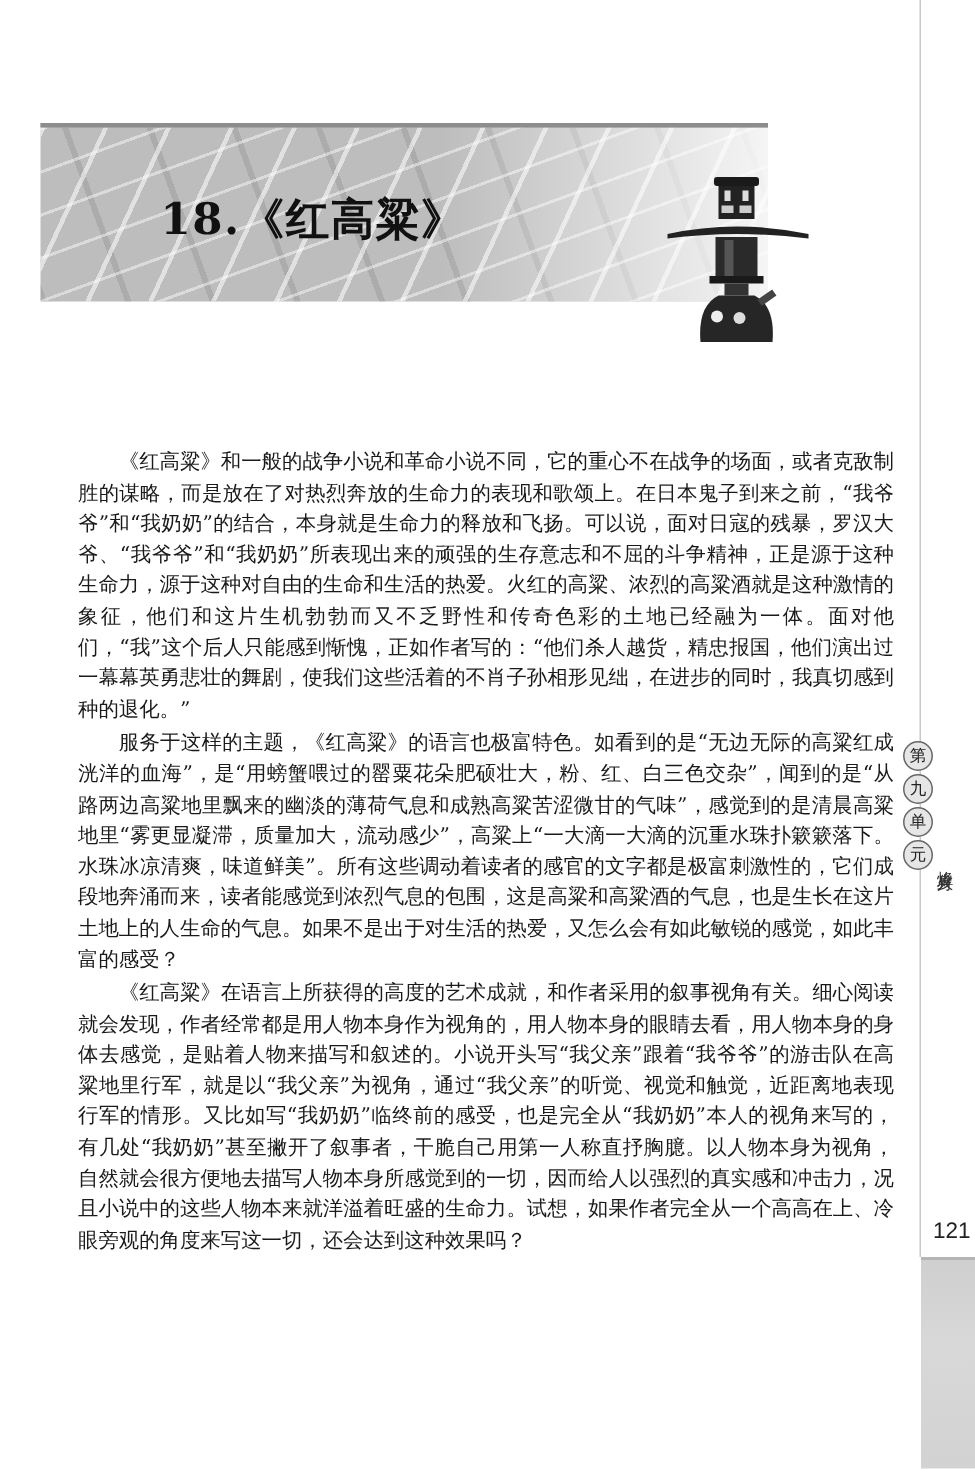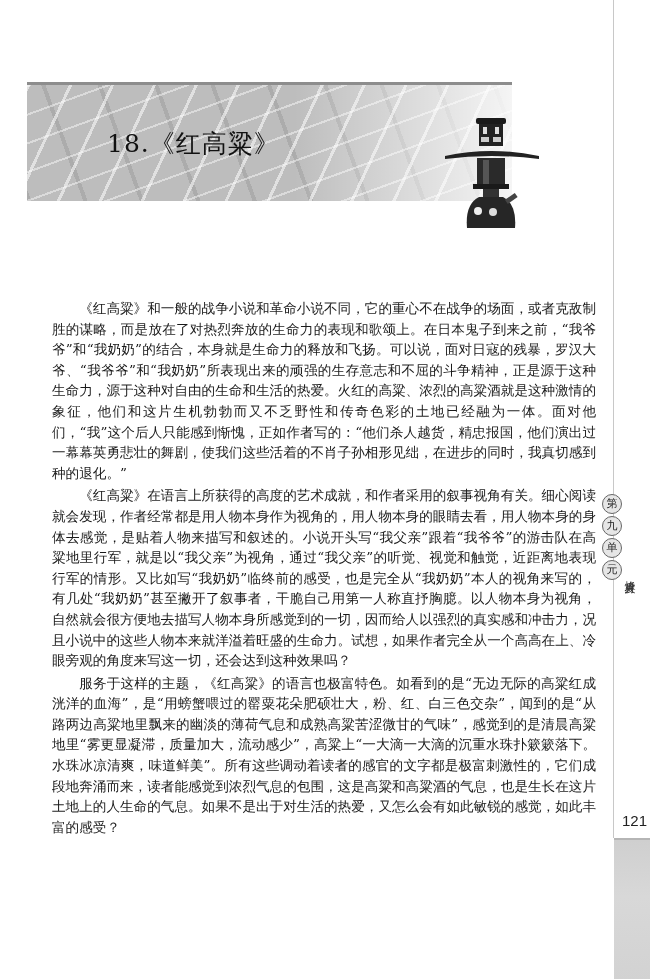--- a/index.html
+++ b/index.html
@@ -14,21 +14,21 @@
     background:
       linear-gradient(90deg, rgba(255,255,255,0) 0%, rgba(255,255,255,0) 55%, rgba(255,255,255,0.85) 100%),
       repeating-linear-gradient(115deg, rgba(255,255,255,0.55) 0 3px, rgba(0,0,0,0) 3px 38px),
       repeating-linear-gradient(160deg, rgba(255,255,255,0.45) 0 2px, rgba(0,0,0,0) 2px 27px),
       repeating-linear-gradient(70deg, rgba(120,120,120,0.25) 0 4px, rgba(0,0,0,0) 4px 53px),
       #bdbdbd;
     border-top: 3px solid #8d8d8d;
   }
   .chapter-title {
     position: absolute; left: 107px; top: 127px;
-    font-size: 25px; font-weight: normal; color: #111; letter-spacing: 1px;
+    font-size: 29px; font-weight: bold; color: #111; letter-spacing: 1px;
     white-space: nowrap;
   }
   .lamp { position: absolute; left: 443px; top: 116px; width: 100px; height: 115px; }
   .body-text {
     position: absolute; left: 50px; top: 296px; width: 548px;
     font-size: 13.6px; line-height: 20.6px; text-align: justify;
   }
   .body-text p { margin: 2px; text-indent: 2em; }
   .side-rule {
     position: absolute; left: 613px; top: 0; width: 1px; height: 838px; background: #c8c8c8;
@@ -73,22 +73,22 @@
   <rect x="30" y="68" width="36" height="5" fill="#1a1a1a"></rect>
   <rect x="40" y="73" width="16" height="8" fill="#333"></rect>
   <path d="M24 112 Q22 88 36 81 L60 81 Q74 88 72 112 Z" fill="#262626"></path>
   <ellipse cx="35" cy="95" rx="4" ry="4" fill="#eee"></ellipse>
   <ellipse cx="50" cy="96" rx="4" ry="4" fill="#ddd"></ellipse>
   <rect x="62" y="80" width="12" height="5" transform="rotate(-35 68 82)" fill="#444"></rect>
 </svg>
 
 <div class="body-text">
   <p>《红高粱》和一般的战争小说和革命小说不同，它的重心不在战争的场面，或者克敌制胜的谋略，而是放在了对热烈奔放的生命力的表现和歌颂上。在日本鬼子到来之前，“我爷爷”和“我奶奶”的结合，本身就是生命力的释放和飞扬。可以说，面对日寇的残暴，罗汉大爷、“我爷爷”和“我奶奶”所表现出来的顽强的生存意志和不屈的斗争精神，正是源于这种生命力，源于这种对自由的生命和生活的热爱。火红的高粱、浓烈的高粱酒就是这种激情的象征，他们和这片生机勃勃而又不乏野性和传奇色彩的土地已经融为一体。面对他们，“我”这个后人只能感到惭愧，正如作者写的：“他们杀人越货，精忠报国，他们演出过一幕幕英勇悲壮的舞剧，使我们这些活着的不肖子孙相形见绌，在进步的同时，我真切感到种的退化。”</p>
+  <p>服务于这样的主题，《红高粱》的语言也极富特色。如看到的是“无边无际的高粱红成洸洋的血海”，是“用螃蟹喂过的罂粟花朵肥硕壮大，粉、红、白三色交杂”，闻到的是“从路两边高粱地里飘来的幽淡的薄荷气息和成熟高粱苦涩微甘的气味”，感觉到的是清晨高粱地里“雾更显凝滞，质量加大，流动感少”，高粱上“一大滴一大滴的沉重水珠扑簌簌落下。水珠冰凉清爽，味道鲜美”。所有这些调动着读者的感官的文字都是极富刺激性的，它们成段地奔涌而来，读者能感觉到浓烈气息的包围，这是高粱和高粱酒的气息，也是生长在这片土地上的人生命的气息。如果不是出于对生活的热爱，又怎么会有如此敏锐的感觉，如此丰富的感受？</p>
   <p>《红高粱》在语言上所获得的高度的艺术成就，和作者采用的叙事视角有关。细心阅读就会发现，作者经常都是用人物本身作为视角的，用人物本身的眼睛去看，用人物本身的身体去感觉，是贴着人物来描写和叙述的。小说开头写“我父亲”跟着“我爷爷”的游击队在高粱地里行军，就是以“我父亲”为视角，通过“我父亲”的听觉、视觉和触觉，近距离地表现行军的情形。又比如写“我奶奶”临终前的感受，也是完全从“我奶奶”本人的视角来写的，有几处“我奶奶”甚至撇开了叙事者，干脆自己用第一人称直抒胸臆。以人物本身为视角，自然就会很方便地去描写人物本身所感觉到的一切，因而给人以强烈的真实感和冲击力，况且小说中的这些人物本来就洋溢着旺盛的生命力。试想，如果作者完全从一个高高在上、冷眼旁观的角度来写这一切，还会达到这种效果吗？</p>
-  <p>服务于这样的主题，《红高粱》的语言也极富特色。如看到的是“无边无际的高粱红成洸洋的血海”，是“用螃蟹喂过的罂粟花朵肥硕壮大，粉、红、白三色交杂”，闻到的是“从路两边高粱地里飘来的幽淡的薄荷气息和成熟高粱苦涩微甘的气味”，感觉到的是清晨高粱地里“雾更显凝滞，质量加大，流动感少”，高粱上“一大滴一大滴的沉重水珠扑簌簌落下。水珠冰凉清爽，味道鲜美”。所有这些调动着读者的感官的文字都是极富刺激性的，它们成段地奔涌而来，读者能感觉到浓烈气息的包围，这是高粱和高粱酒的气息，也是生长在这片土地上的人生命的气息。如果不是出于对生活的热爱，又怎么会有如此敏锐的感觉，如此丰富的感受？</p>
 </div>
 
 <div class="side-rule"></div>
 
 <div class="unit-badges">
   <div class="unit-badge">第</div>
   <div class="unit-badge">九</div>
   <div class="unit-badge">单</div>
   <div class="unit-badge">元</div>
 </div>

